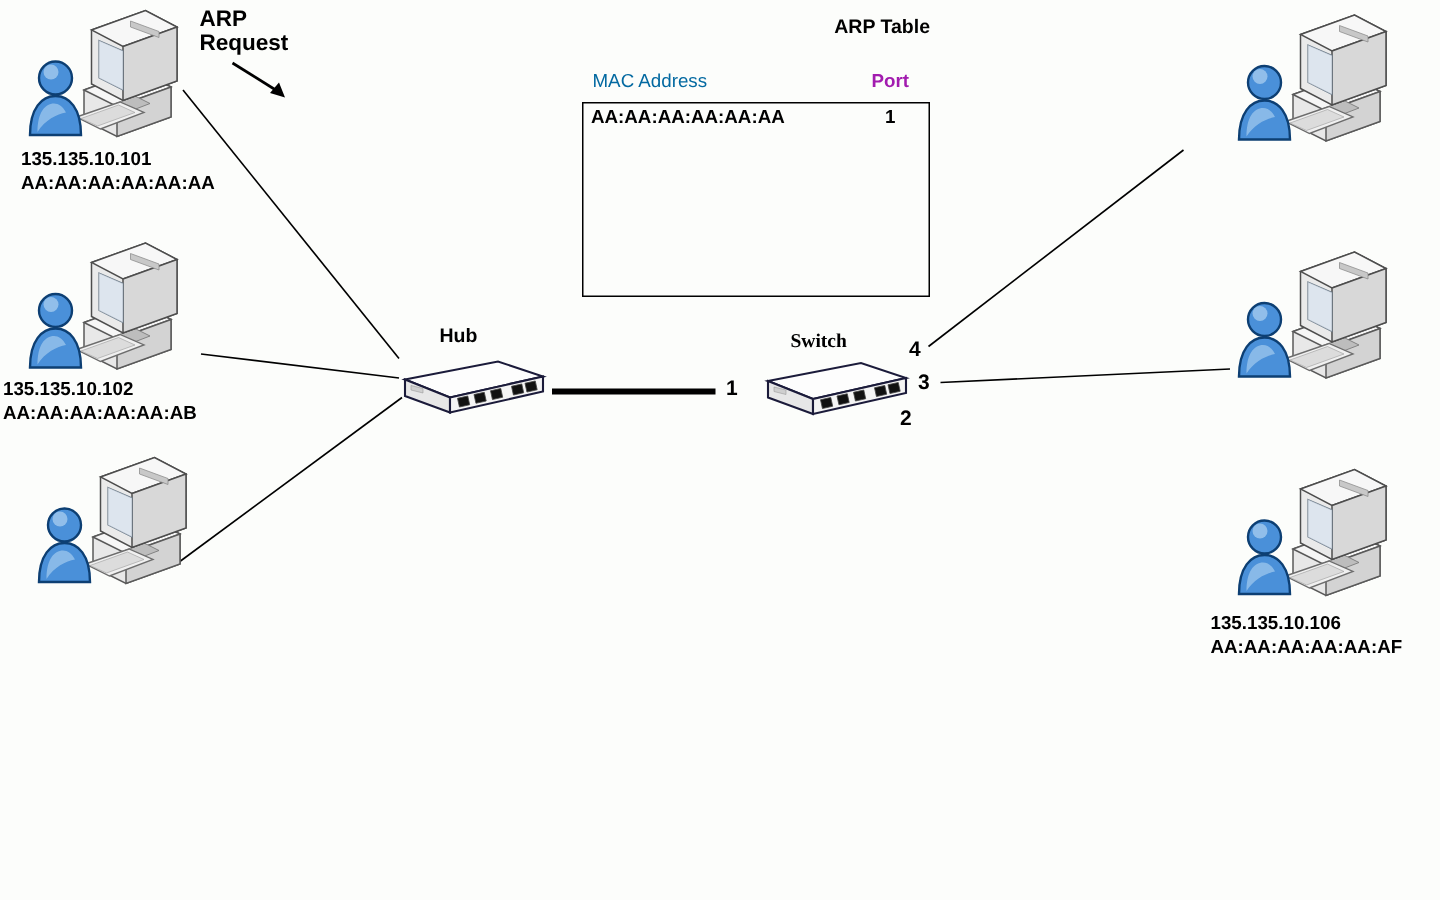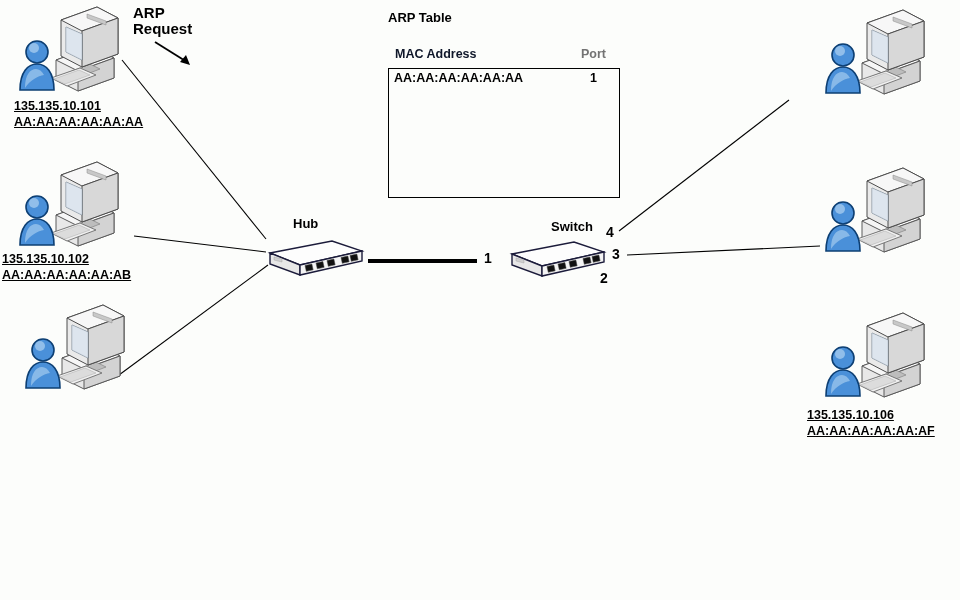--- a/index.html
+++ b/index.html
@@ -37,21 +37,21 @@
   .host-label {
     position: absolute;
     white-space: nowrap;
     font-family: "Liberation Sans", sans-serif;
     font-size: 12.5px;
     font-weight: bold;
     color: #000000;
     line-height: 16px;
     letter-spacing: 0px;
   }
-  .host-label div { white-space: nowrap; text-decoration: underline; }
+  .host-label div { white-space: nowrap; }
 
   .dev {
     position: absolute;
     width: 90px;
     height: 46px;
   }
   .dev-title {
     position: absolute;
     white-space: nowrap;
     font-family: "Liberation Sans", sans-serif;
@@ -68,47 +68,47 @@
   }
 
   
   #arp-table-wrap {
     position: absolute;
     left: 388px;
     top: 10px;
     width: 232px;
   }
   #arp-title {
-    text-align: left;
+    text-align: right;
     font-family: "Liberation Sans", sans-serif;
     font-size: 13px;
     font-weight: bold;
     color: #000;
     margin-bottom: 22px;
   }
   #arp-headers {
     position: relative;
     height: 18px;
     margin-bottom: 3px;
   }
   #arp-headers .h-mac {
     position: absolute;
     left: 7px;
     top: 0;
     font-size: 12.5px;
-    font-weight: bold;
-    color: #0f172a;
+    font-weight: normal;
+    color: #0369a1;
   }
   #arp-headers .h-port {
     position: absolute;
     right: 14px;
     top: 0;
     font-size: 12.5px;
     font-weight: bold;
-    color: #737373;
+    color: #a21caf;
   }
   #arp-box {
     border: 1.6px solid #000;
     height: 128px;
     position: relative;
     background: #fcfdfb;
   }
   .arp-row {
     position: relative;
     height: 20px;
@@ -345,21 +345,21 @@
       <rect x="47" y="28.5" width="7" height="6" transform="rotate(-12.5 47 28.5)" fill="#111" stroke="#444" stroke-width="0.5"></rect>
       <rect x="58" y="26" width="7" height="6" transform="rotate(-12.5 58 26)" fill="#111" stroke="#444" stroke-width="0.5"></rect>
       <rect x="69" y="23.5" width="7" height="6" transform="rotate(-12.5 69 23.5)" fill="#111" stroke="#444" stroke-width="0.5"></rect>
       <rect x="83" y="20.5" width="7" height="6" transform="rotate(-12.5 83 20.5)" fill="#111" stroke="#444" stroke-width="0.5"></rect>
       <rect x="92" y="18.5" width="7" height="6" transform="rotate(-12.5 92 18.5)" fill="#111" stroke="#444" stroke-width="0.5"></rect>
 
       <polygon points="16,20 24,22 24,25 16,23" fill="#cfcfcf" stroke="#9a9a9a" stroke-width="0.4"></polygon>
     </svg>
   </div>
 
-  <div class="dev-title" style="left:551px; top:219px;">Switch</div>
+  <div class="dev-title" style="left:527px; top:219px;font-family:Liberation Serif, serif;">Switch</div>
   <div class="dev" style="left:500px; top:238px;">
     <svg viewBox="0 0 110 46" width="110" height="46">
       <polygon points="12,16 74,4 104,14 42,28" fill="#fdfdfd" stroke="#1b1b3a" stroke-width="1.4"></polygon>
       <polygon points="12,16 42,28 42,38 12,27" fill="#e7e7e7" stroke="#1b1b3a" stroke-width="1.4"></polygon>
       <polygon points="42,28 104,14 104,24 42,38" fill="#f4f4f4" stroke="#1b1b3a" stroke-width="1.4"></polygon>
       <rect x="47" y="28.5" width="7" height="6" transform="rotate(-12.5 47 28.5)" fill="#111" stroke="#444" stroke-width="0.5"></rect>
       <rect x="58" y="26" width="7" height="6" transform="rotate(-12.5 58 26)" fill="#111" stroke="#444" stroke-width="0.5"></rect>
       <rect x="69" y="23.5" width="7" height="6" transform="rotate(-12.5 69 23.5)" fill="#111" stroke="#444" stroke-width="0.5"></rect>
       <rect x="83" y="20.5" width="7" height="6" transform="rotate(-12.5 83 20.5)" fill="#111" stroke="#444" stroke-width="0.5"></rect>
       <rect x="92" y="18.5" width="7" height="6" transform="rotate(-12.5 92 18.5)" fill="#111" stroke="#444" stroke-width="0.5"></rect>

